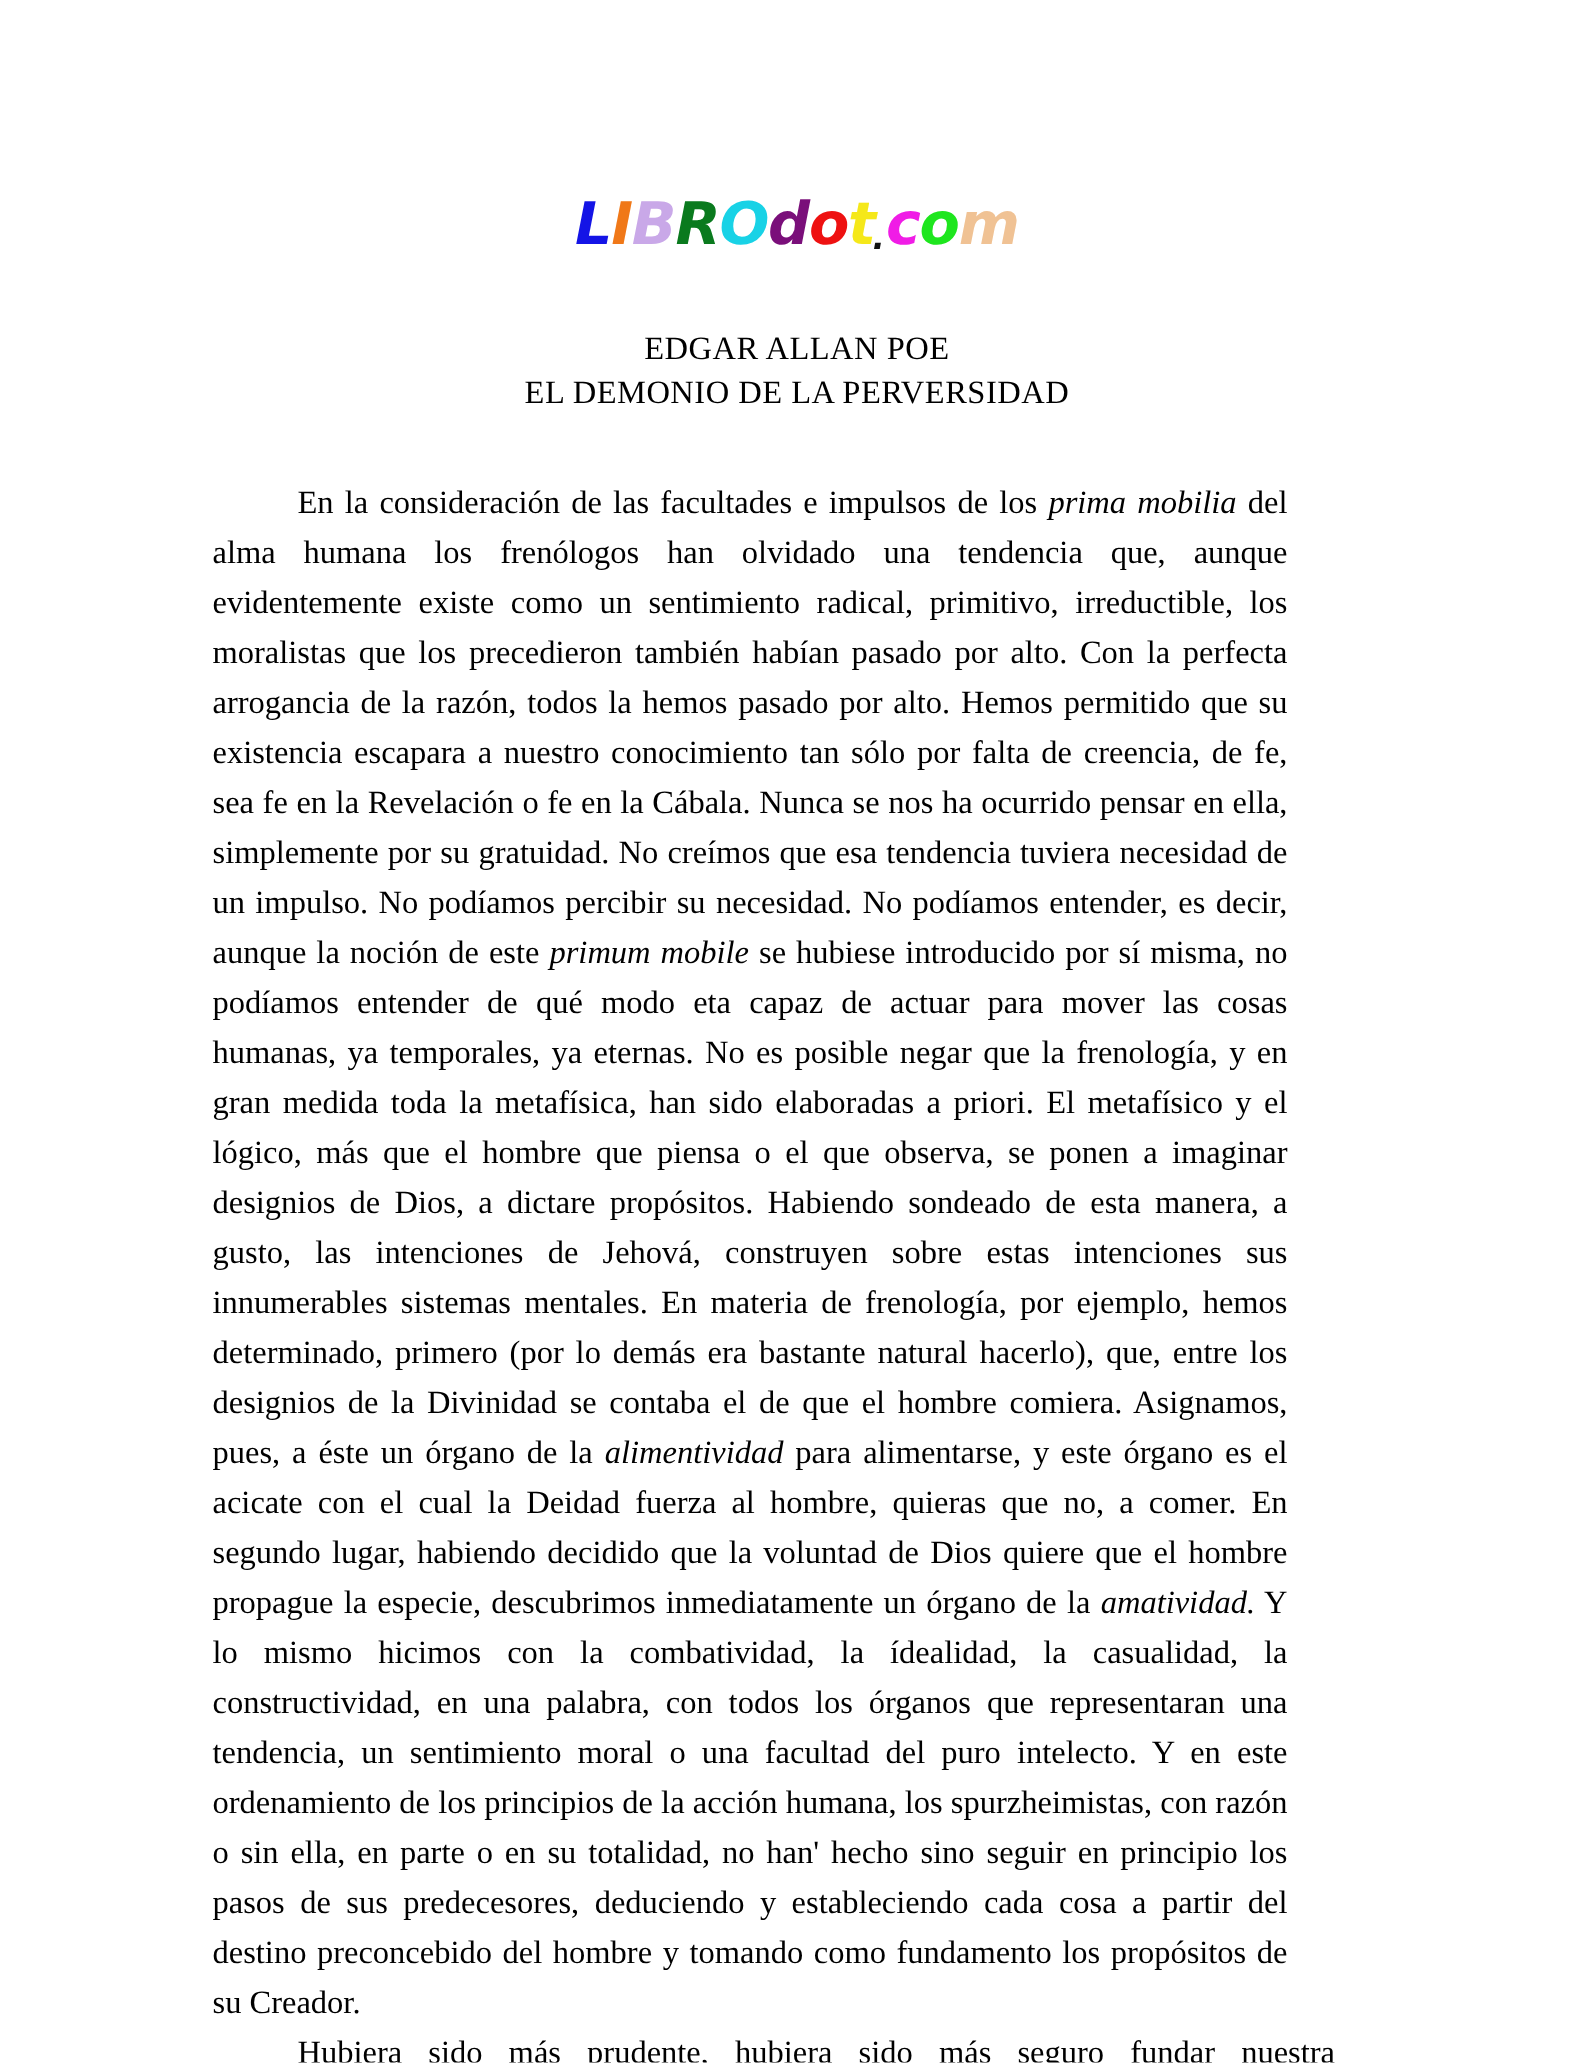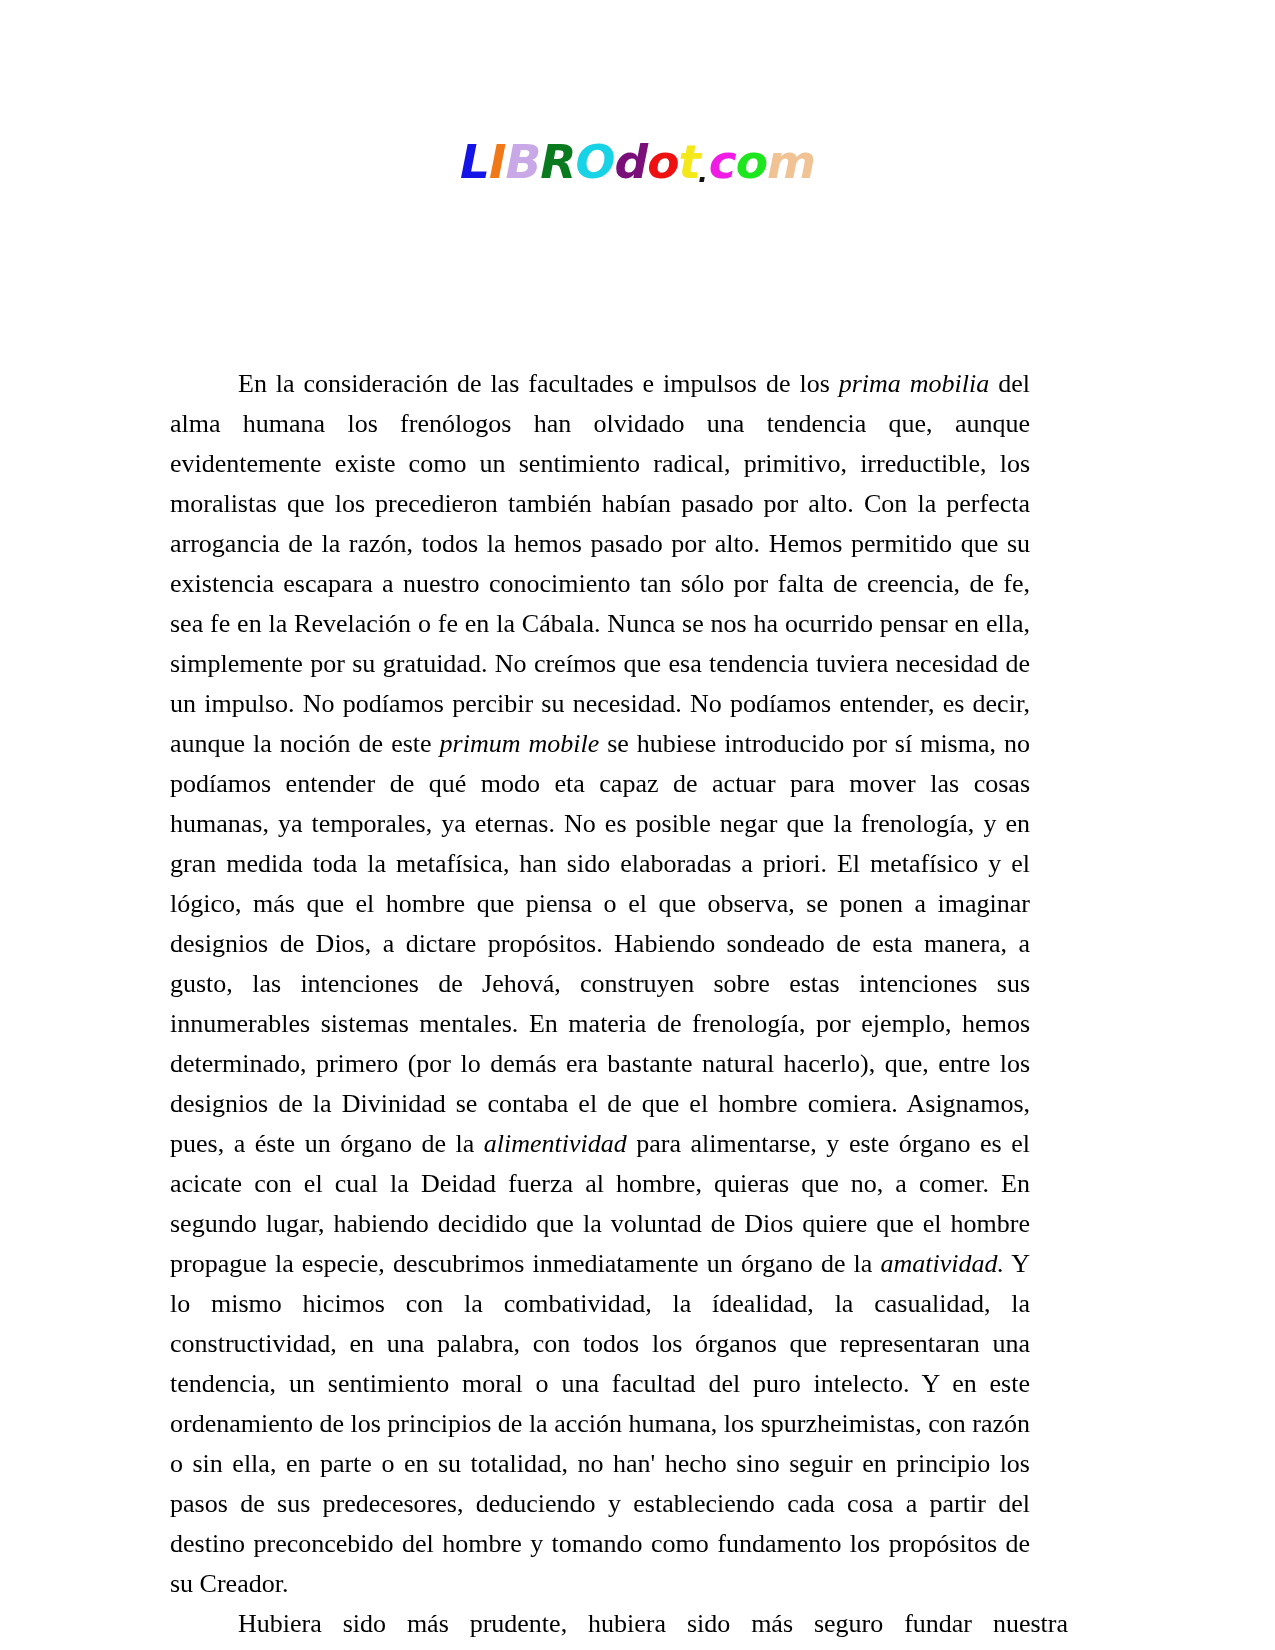--- a/index.html
+++ b/index.html
@@ -14,20 +14,21 @@
     color: #000000;
     overflow: hidden;
     position: relative;
   }
 
   .page {
     position: relative;
     width: 1275px;
     height: 1612px;
     background: #ffffff;
+    margin-top: 18px;
   }
 
   
   .logo-wrap {
     position: absolute;
     top: 138px;
     left: 0;
     width: 1275px;
     text-align: center;
   }
@@ -89,20 +90,24 @@
 </style>
 </head>
 <body>
 
 <div class="page">
 
   <div class="logo-wrap">
     <div class="logo" id="logo"><span style="color: rgb(20, 20, 230);">L</span><span style="color: rgb(240, 120, 24);">I</span><span style="color: rgb(201, 168, 232);">B</span><span style="color: rgb(10, 122, 30);">R</span><span style="color: rgb(24, 210, 230);">O</span><span style="color: rgb(122, 15, 122);">d</span><span style="color: rgb(238, 17, 17);">o</span><span style="color: rgb(245, 232, 26);">t</span><span class="dot-sep" style="color: rgb(17, 17, 17);">.</span><span style="color: rgb(240, 28, 230);">c</span><span style="color: rgb(30, 230, 30);">o</span><span style="color: rgb(240, 194, 148);">m</span></div>
   </div>
 
+  <div class="title-block">
+    <span class="title-line">EDGAR ALLAN POE</span>
+    <span class="title-line">EL DEMONIO DE LA PERVERSIDAD</span>
+  </div>
 
   <div class="body-text" id="body-text">
       <p><span>En la consideración de las facultades e impulsos de los </span><i>prima mobilia</i><span> del alma humana los frenólogos han olvidado una tendencia que, aunque evidentemente existe como un sentimiento radical, primitivo, irreductible, los moralistas que los precedieron también habían pasado por alto. Con la perfecta arrogancia de la razón, todos la hemos pasado por alto. Hemos permitido que su existencia escapara a nuestro conocimiento tan sólo por falta de creencia, de fe, sea fe en la Revelación o fe en la Cábala. Nunca se nos ha ocurrido pensar en ella, simplemente por su gratuidad. No creímos que esa tendencia tuviera necesidad de un impulso. No podíamos percibir su necesidad. No podíamos entender, es decir, aunque la noción de este </span><i>primum mobile</i><span> se hubiese introducido por sí misma, no podíamos entender de qué modo eta capaz de actuar para mover las cosas humanas, ya temporales, ya eternas. No es posible negar que la frenología, y en gran medida toda la metafísica, han sido elaboradas a priori. El metafísico y el lógico, más que el hombre que piensa o el que observa, se ponen a imaginar designios de Dios, a dictare propósitos. Habiendo sondeado de esta manera, a gusto, las intenciones de Jehová, construyen sobre estas intenciones sus innumerables sistemas mentales. En materia de frenología, por ejemplo, hemos determinado, primero (por lo demás era bastante natural hacerlo), que, entre los designios de la Divinidad se contaba el de que el hombre comiera. Asignamos, pues, a éste un órgano de la </span><i>alimentividad</i><span> para alimentarse, y este órgano es el acicate con el cual la Deidad fuerza al hombre, quieras que no, a comer. En segundo lugar, habiendo decidido que la voluntad de Dios quiere que el hombre propague la especie, descubrimos inmediatamente un órgano de la </span><i>amatividad.</i><span> Y lo mismo hicimos con la combatividad, la ídealidad, la casualidad, la constructividad, en una palabra, con todos los órganos que representaran una tendencia, un sentimiento moral o una facultad del puro intelecto. Y en este ordenamiento de los principios de la acción humana, los spurzheimistas, con razón o sin ella, en parte o en su totalidad, no han' hecho sino seguir en principio los pasos de sus predecesores, deduciendo y estableciendo cada cosa a partir del destino preconcebido del hombre y tomando como fundamento los propósitos de su Creador.</span></p>
       <p class="wide"><span>Hubiera sido más prudente, hubiera sido más seguro fundar nuestra clasificación (puesto que debemos hacerla) en lo que el hombre habitual u ocasionalmente hace, y en lo que siempre hace ocasionalmente, en cambio de fundarla en la hipótesis de lo que Dios pretende obligarle a hacer: Si no podemos comprender a Dios en sus obras visibles, ¿cómo lo comprenderíamos en los inconcebibles pensamientos que dan vida a sus obras? Si no podemos entenderlo en sus criaturas objetivas, ¿cómo hemos de comprenderlo en sus tendencias esenciales y en las fases de la creación?</span></p>
       <p></p>
     </div>
 
 </div>
 
 </body></html>

